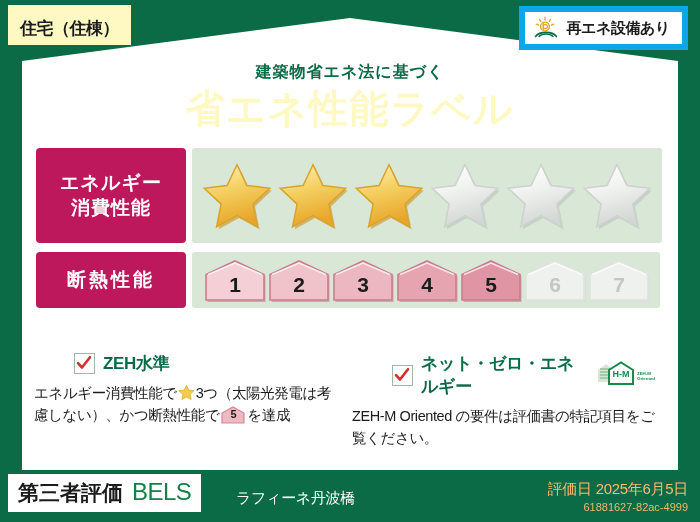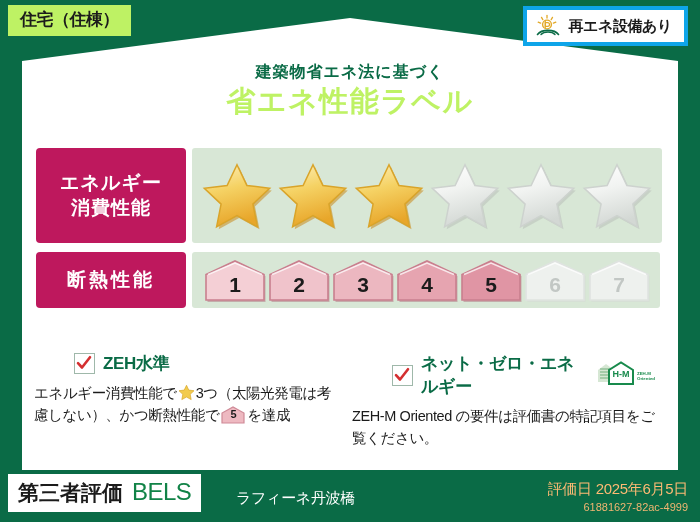--- a/index.html
+++ b/index.html
@@ -11,33 +11,33 @@
     position:relative;
   }
   #label-root{
     position:absolute;inset:0;
     background:#0a6b46;
   }
 
   
   .corner-tag{
     position:absolute;left:8px;top:5px;
-    background:#bef264;
-    padding:5px 12px 6px 12px;
+    background:#fef9c3;
+    padding:14px 12px 6px 12px;
     font-size:17px;font-weight:bold;color:#1b1b1b;
     letter-spacing:-0.5px;
     line-height:1.2;
     z-index:6;
   }
 
   
   .renew-badge{
     position:absolute;right:12px;top:6px;
     background:#ffffff;
-    border:4px solid #0ea5e9;
+    border:6px solid #0ea5e9;
     padding:4px 12px 4px 8px;
     display:flex;align-items:center;gap:7px;
     z-index:6;
   }
   .renew-badge .rb-text{
     font-size:15px;font-weight:bold;color:#1b1b1b;letter-spacing:-0.4px;
   }
   .sun-ico{width:26px;height:24px;display:block;}
 
   
@@ -50,21 +50,21 @@
   }
 
   
   .sub-title{
     position:absolute;top:62px;left:0;right:0;text-align:center;
     font-size:16px;font-weight:bold;color:#0a6b46;letter-spacing:1px;
     z-index:4;
   }
   .main-title{
     position:absolute;top:82px;left:0;right:0;text-align:center;
-    font-size:29px;font-weight:bold;color:#bef264;letter-spacing:1.5px;
+    font-size:39px;font-weight:bold;color:#fef9c3;letter-spacing:1.5px;
     z-index:4;
   }
 
   
   .rows{
     position:absolute;left:36px;top:148px;width:624px;z-index:4;
   }
   .perf-row{
     display:flex;align-items:stretch;
     margin-bottom:9px;

